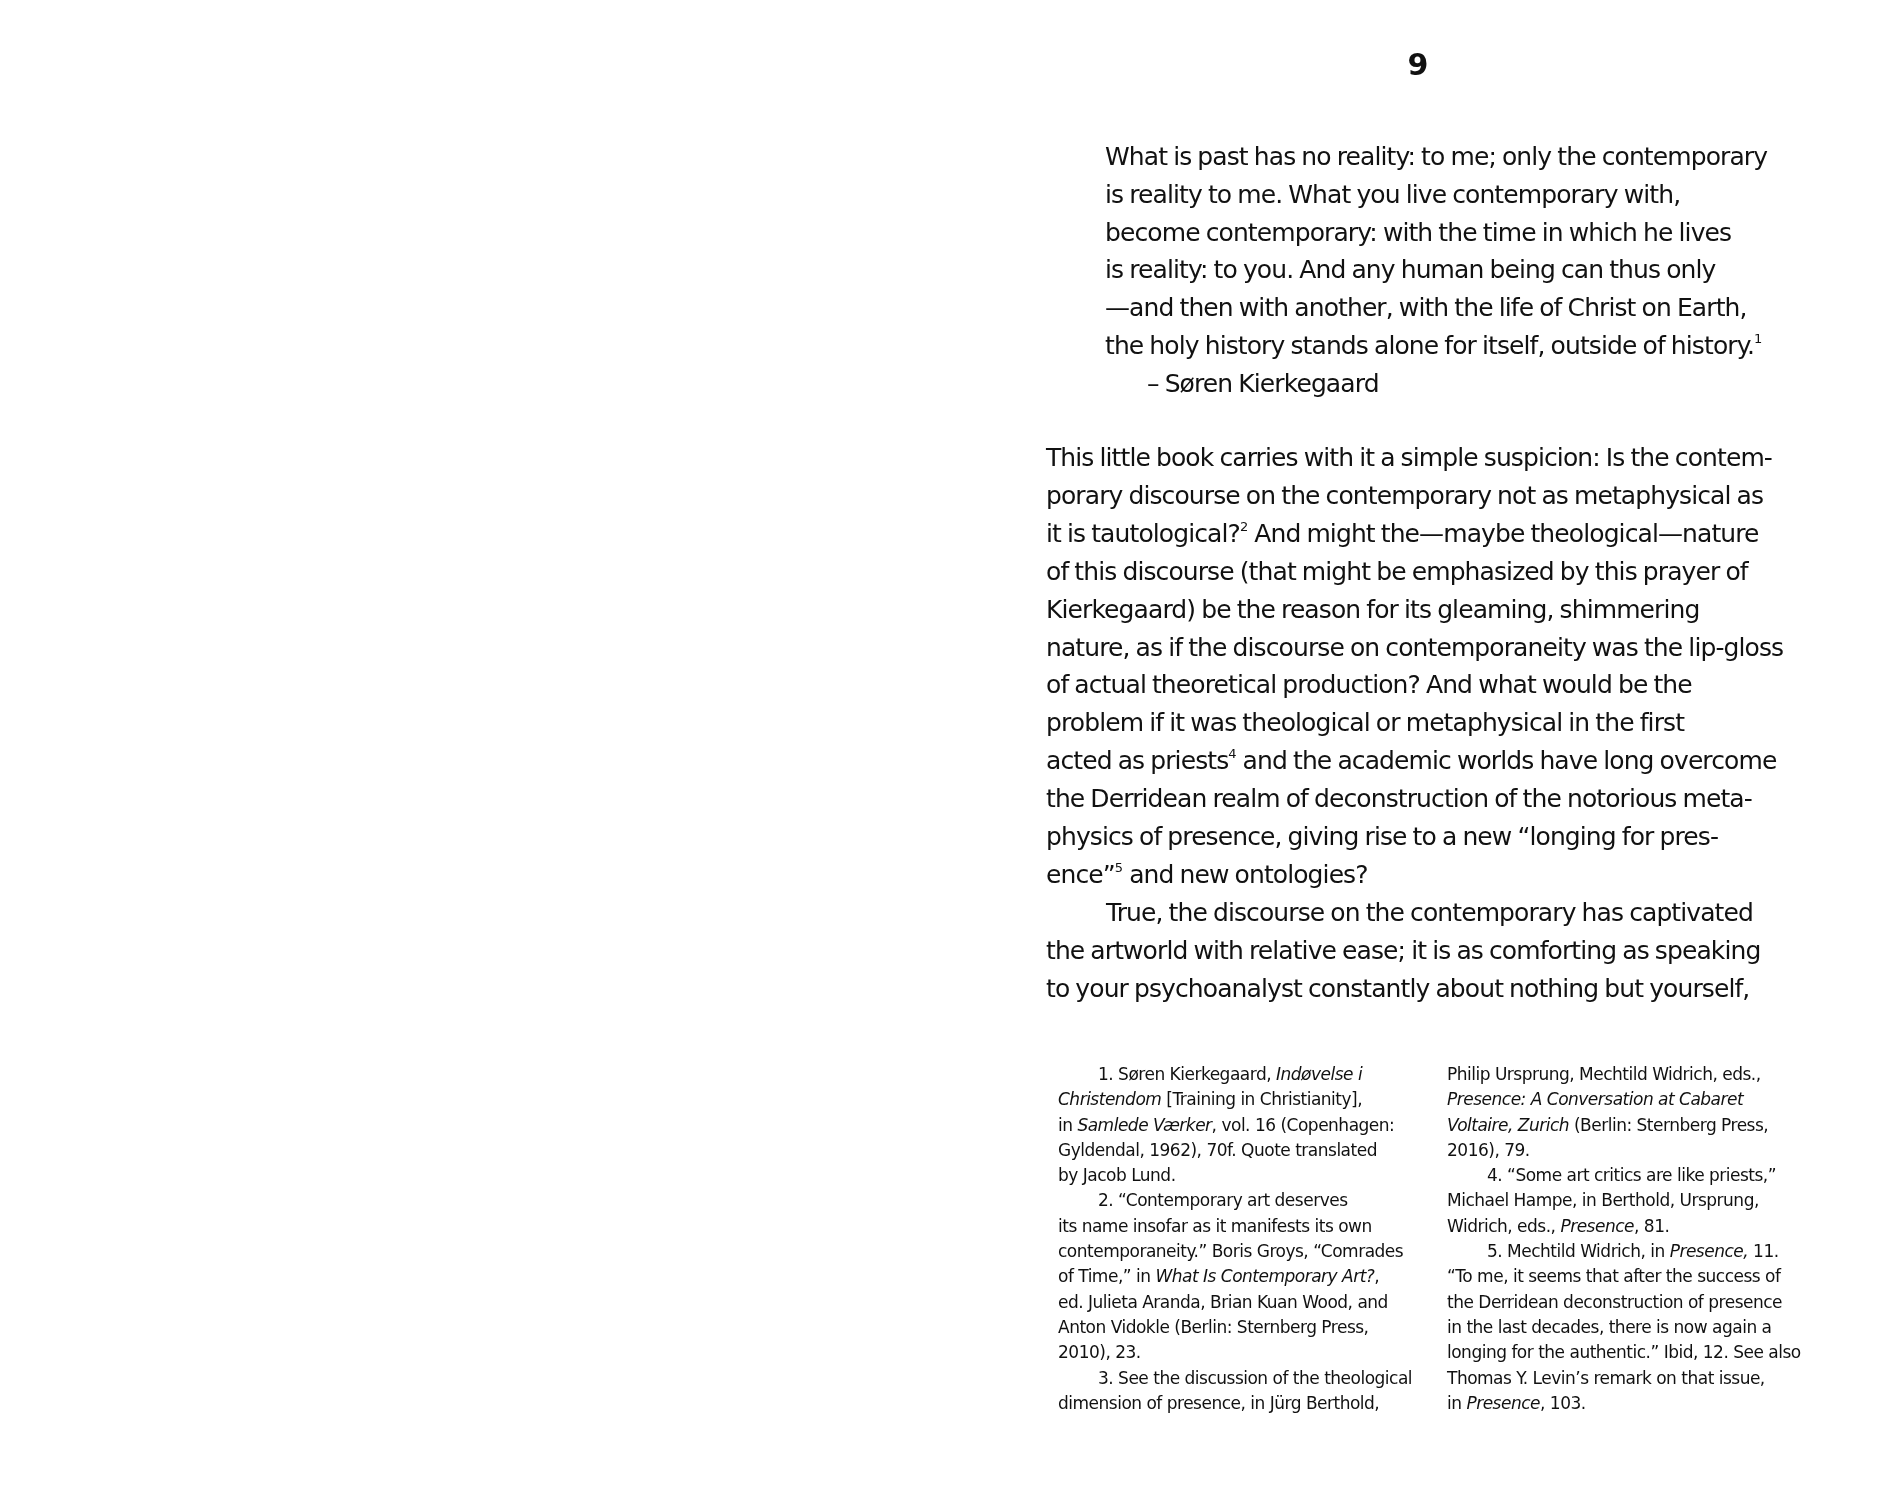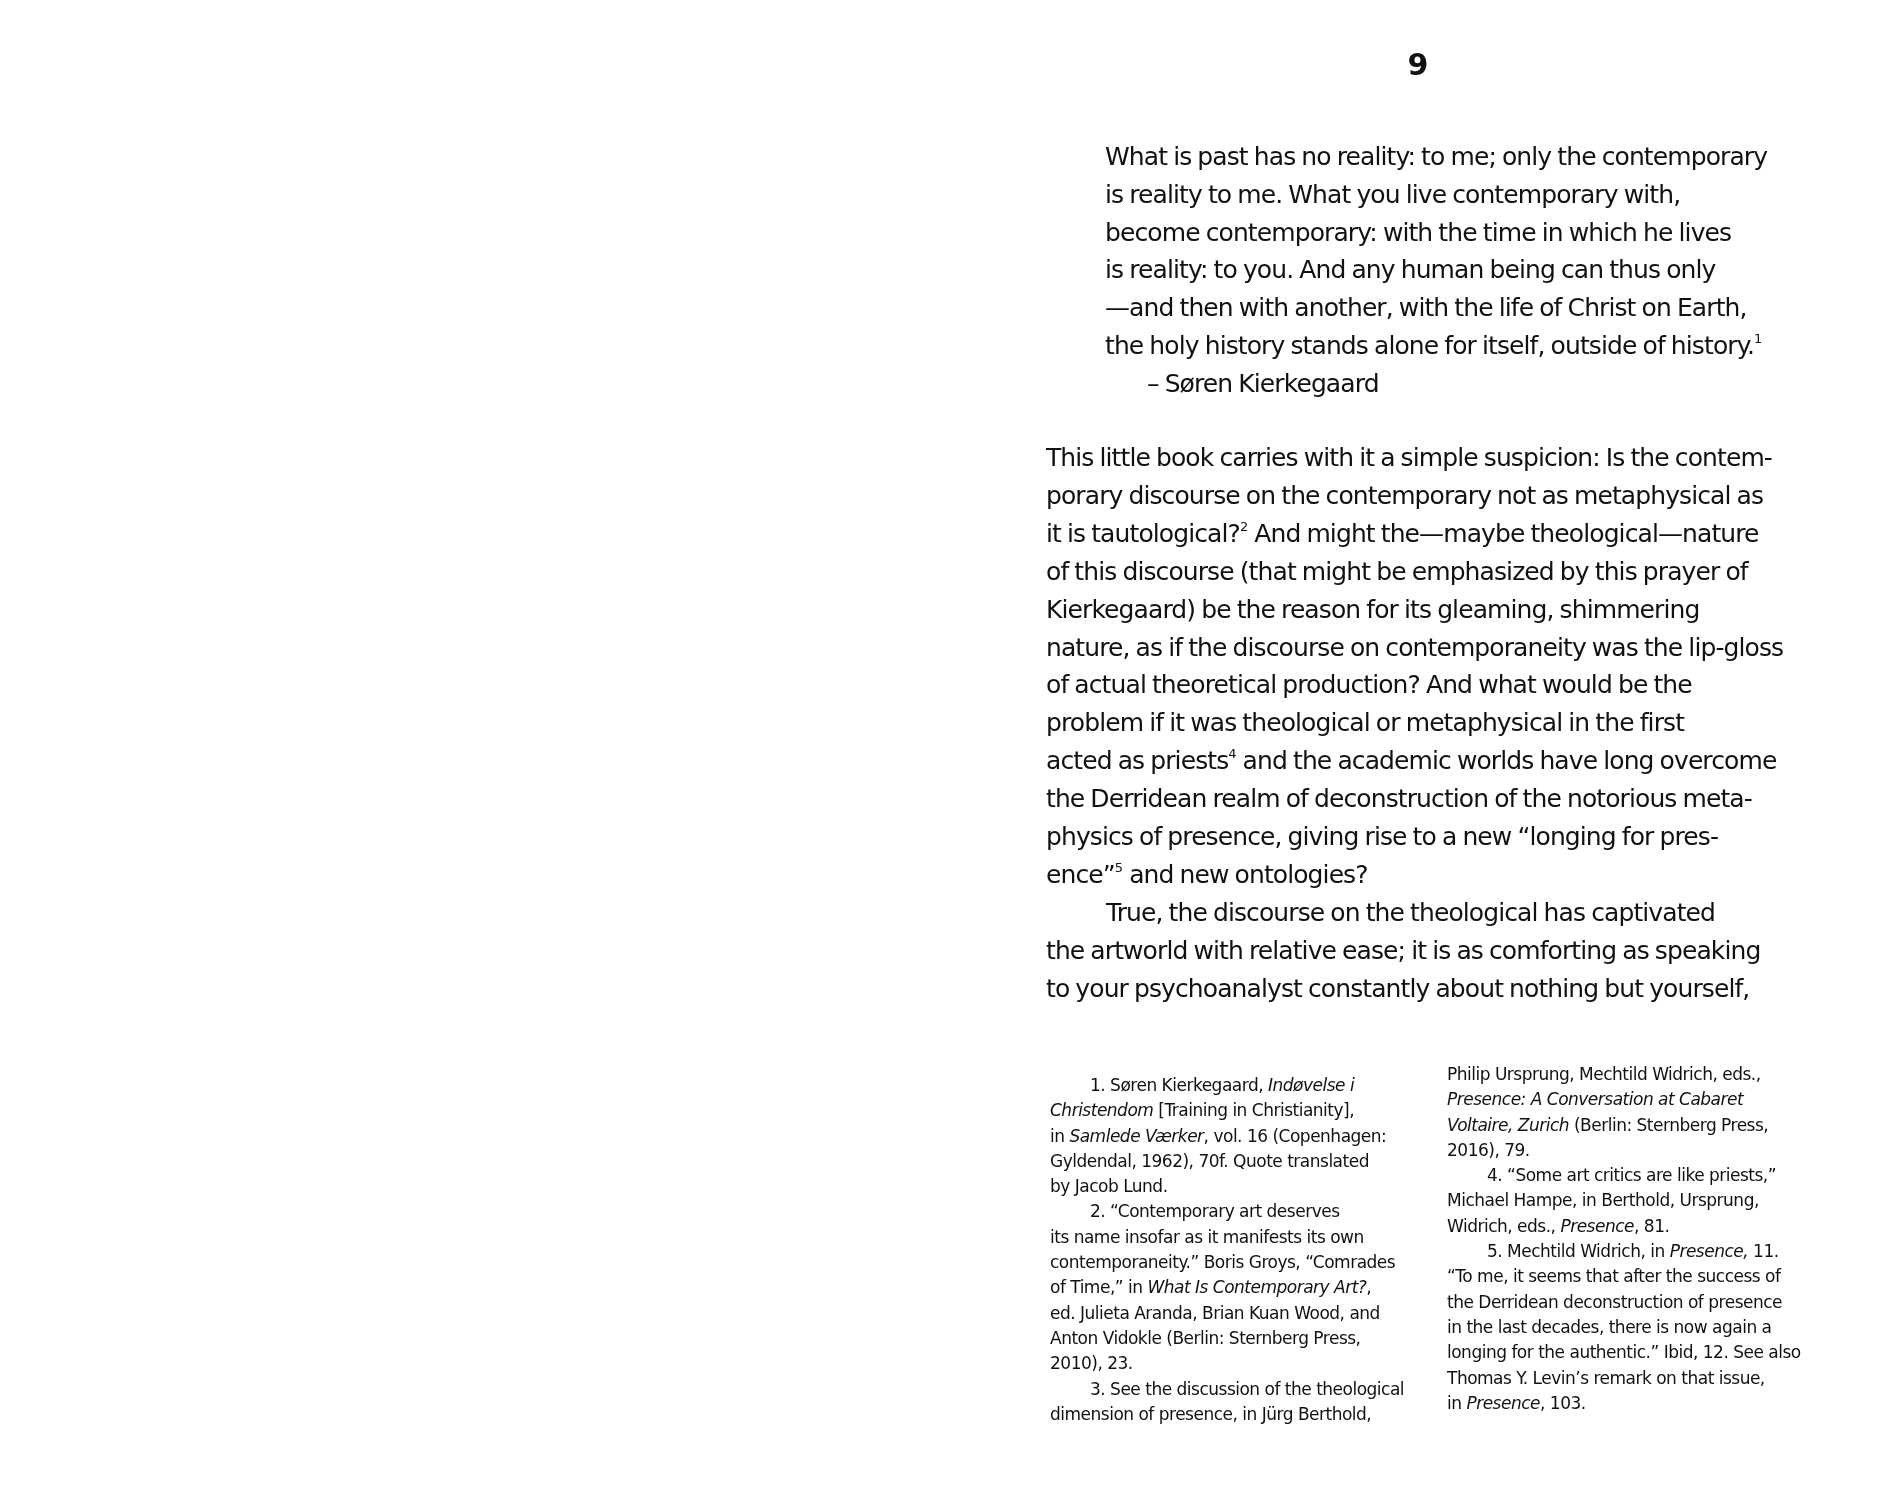--- a/index.html
+++ b/index.html
@@ -87,21 +87,21 @@
     width: 780px;
   }
   .fn-col {
     position: absolute;
     top: 0;
     font-family: "DejaVu Sans", sans-serif;
     font-size: 17px;
     line-height: 25.3px;
     letter-spacing: -0.5px;
   }
-  .fn-col.col1 { left: 4px; width: 390px; margin-top: 11px; }
+  .fn-col.col1 { left: 12px; width: 390px; }
   .fn-col.col2 { left: 401px; width: 390px; }
   .fn-indent { padding-left: 40px; }
   em { font-style: italic; }
 </style>
 </head>
 <body>
 
 <div class="spread">
   <div class="page-left"></div>
   <div class="page-right"></div>
@@ -124,21 +124,21 @@
       <span class="line">it is tautological?<sup>2</sup> And might the—maybe theological—nature</span>
       <span class="line">of this discourse (that might be emphasized by this prayer of</span>
       <span class="line">Kierkegaard) be the reason for its gleaming, shimmering</span>
       <span class="line">nature, as if the discourse on contemporaneity was the lip-gloss</span>
       <span class="line">of actual theoretical production? And what would be the</span>
       <span class="line">problem if it was theological or metaphysical in the first</span>
       <span class="line">acted as priests<sup>4</sup> and the academic worlds have long overcome</span>
       <span class="line">the Derridean realm of deconstruction of the notorious meta-</span>
       <span class="line">physics of presence, giving rise to a new “longing for pres-</span>
       <span class="line">ence”<sup>5</sup> and new ontologies?</span>
-      <span class="line indent">True, the discourse on the theological has captivated</span>
+      <span class="line indent">True, the discourse on the contemporary has captivated</span>
       <span class="line">the artworld with relative ease; it is as comforting as speaking</span>
       <span class="line">to your psychoanalyst constantly about nothing but yourself,</span>
     </div>
 
   <div class="footnotes">
     <div class="fn-col col1" id="fn-col1">
         <span class="line fn-indent">1. Søren Kierkegaard, <em>Indøvelse i</em></span>
         <span class="line"><em>Christendom</em> [Training in Christianity],</span>
         <span class="line">in <em>Samlede Værker</em>, vol. 16 (Copenhagen:</span>
         <span class="line">Gyldendal, 1962), 70f. Quote translated</span>

